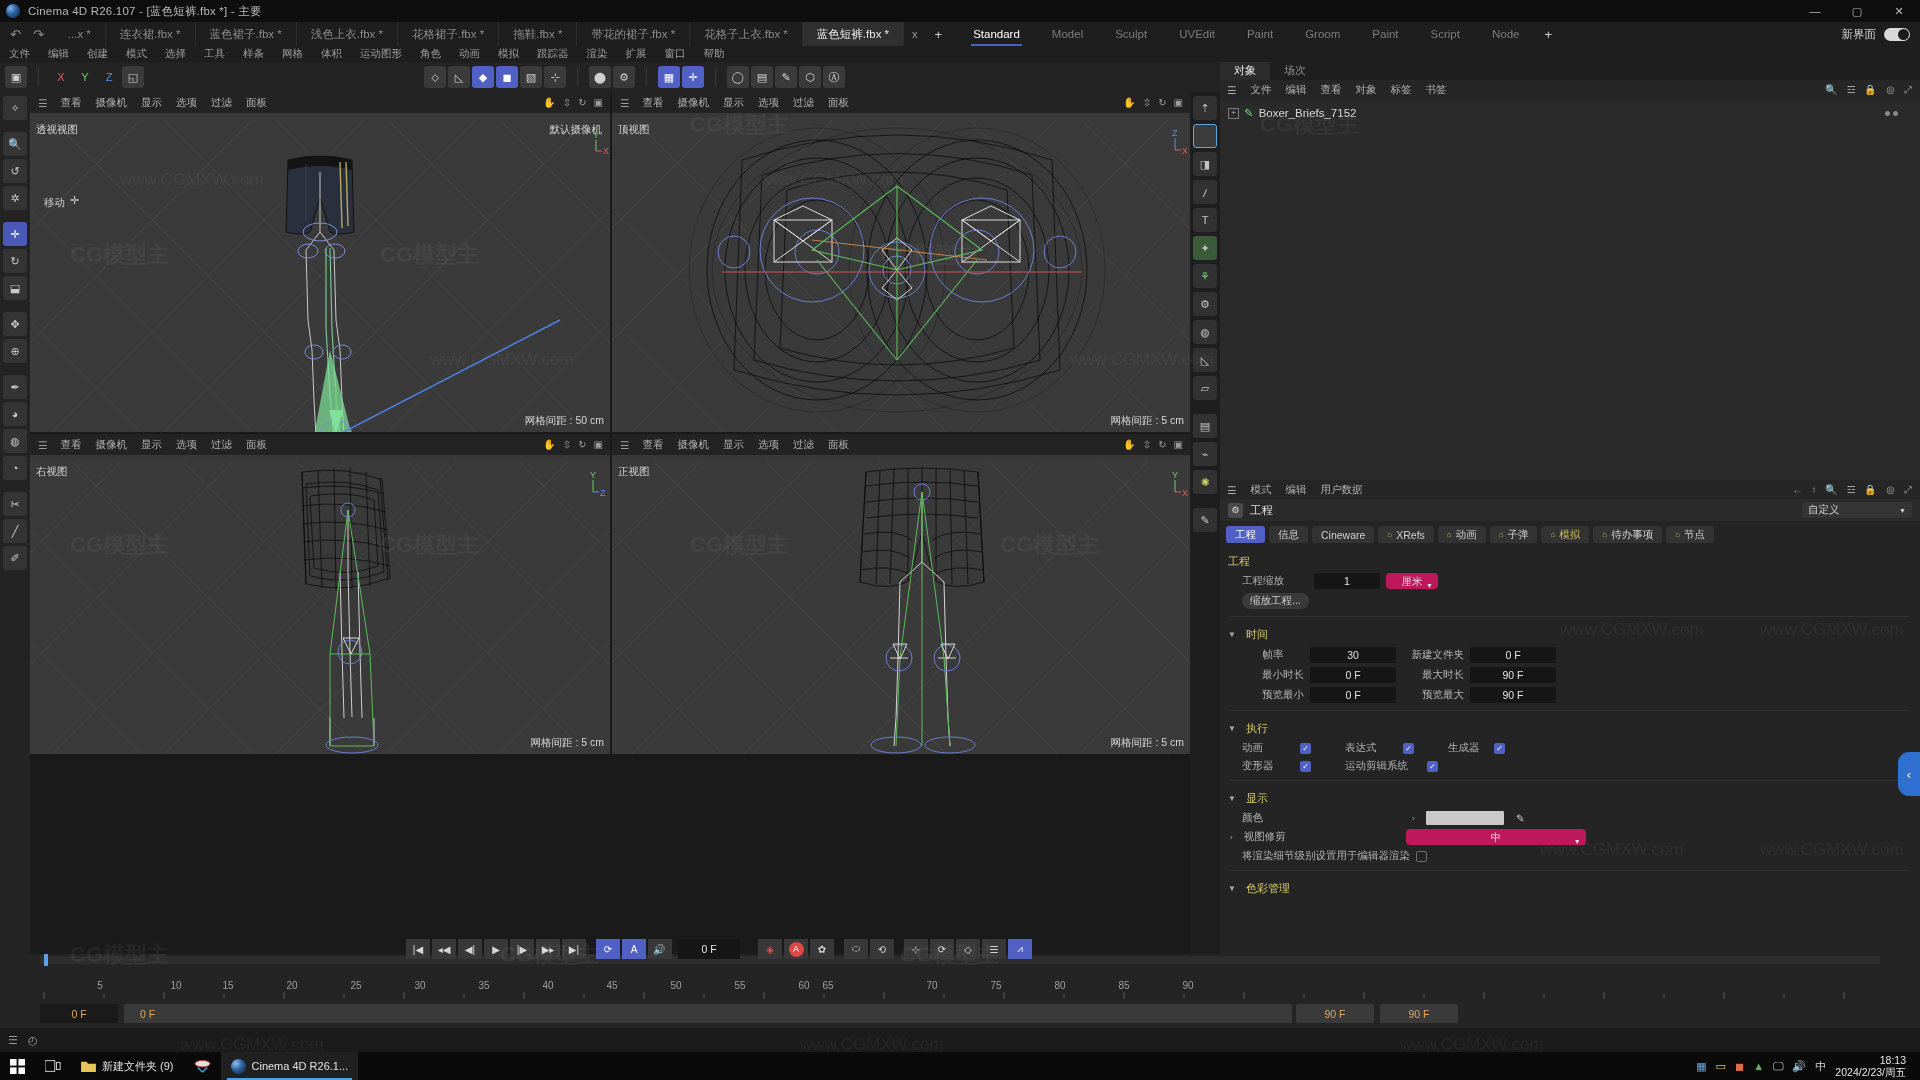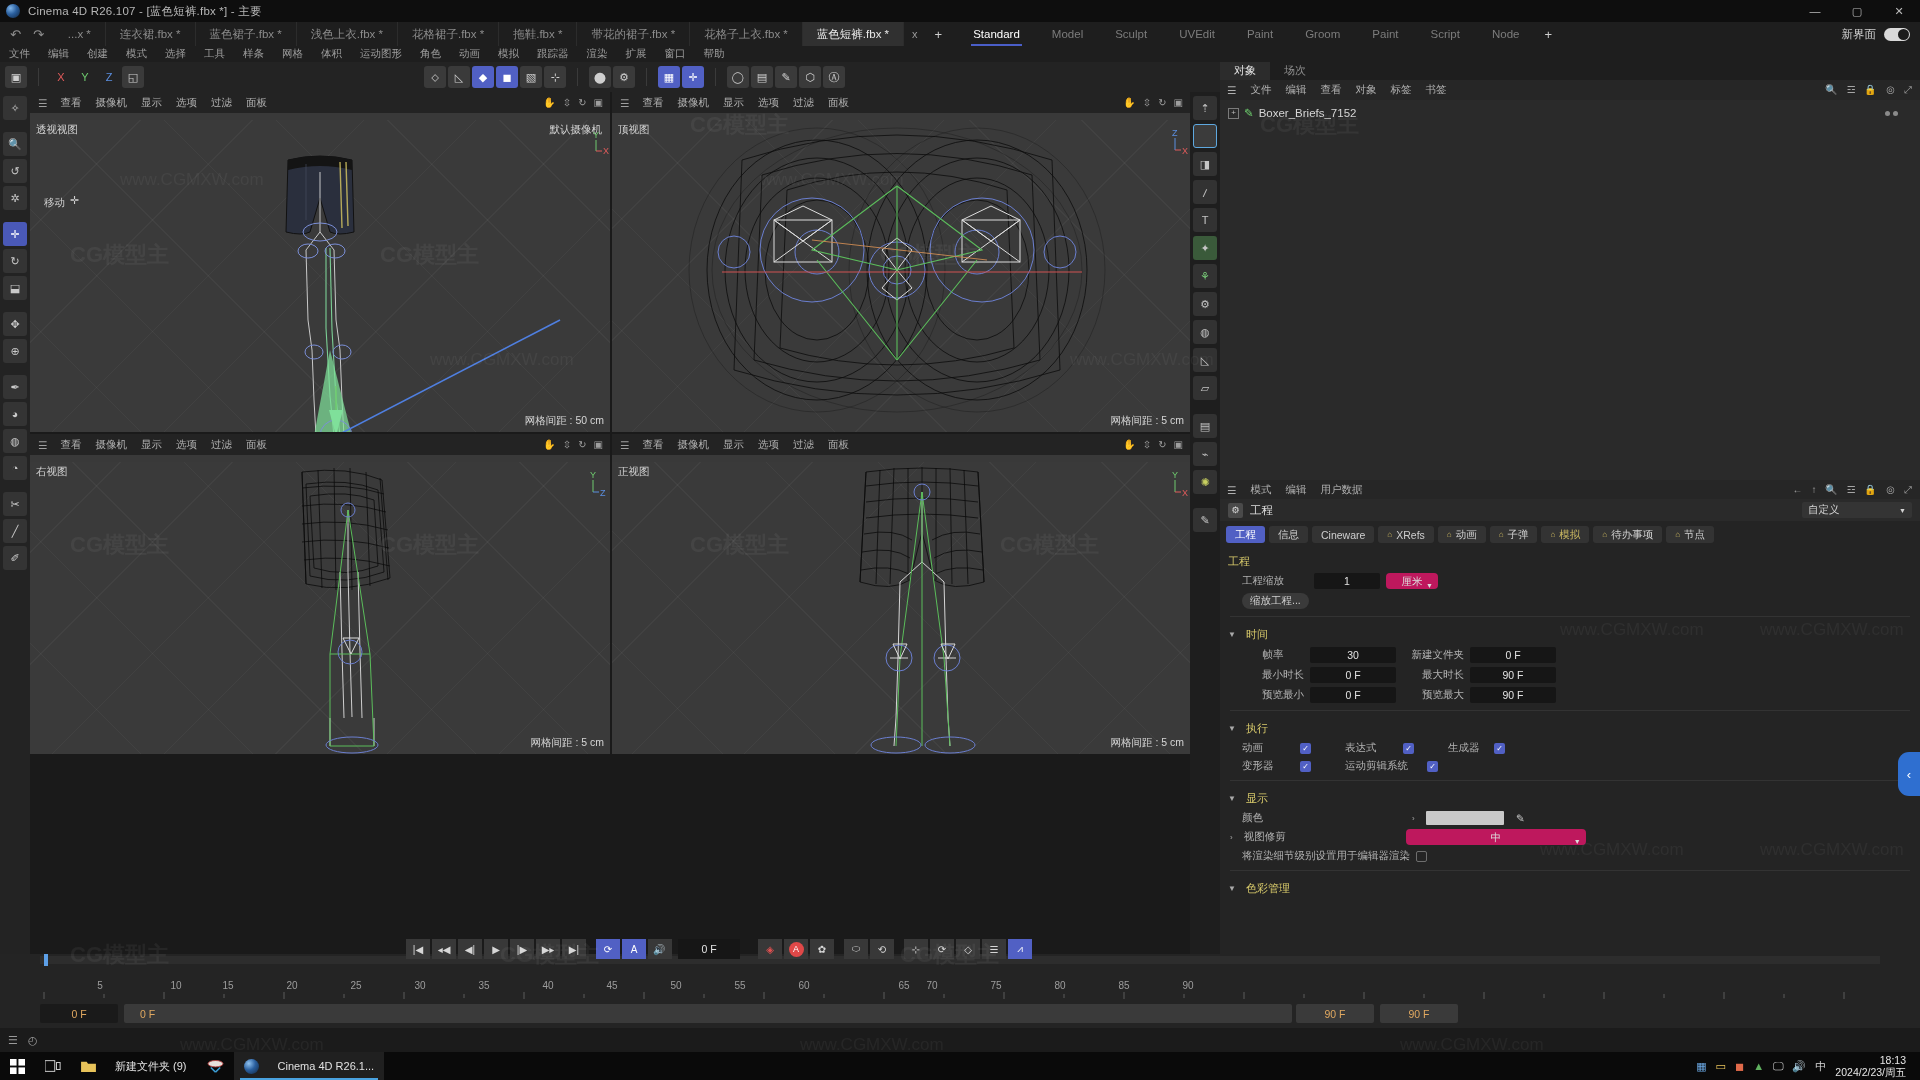--- a/index.html
+++ b/index.html
@@ -155,21 +155,21 @@
   .frame-fld { position:absolute; height:19px; background:#1a1a1a; display:flex;
     align-items:center; justify-content:center; font-size:10.5px; color:#e0a860; border-radius:2px;}
   .range-fld { position:absolute; height:19px; background:#3a3a3a; display:flex;
     align-items:center; font-size:10.5px; color:#e0a860; border-radius:2px; padding-left:16px;}
   .statusbar { position:absolute; left:0; top:1028px; width:1920px; height:24px; background:#1b1b1b;
     display:flex; align-items:center; gap:10px; padding-left:8px; color:#9a9a9a; font-size:11px;}
 
   
   .taskbar { position:absolute; left:0; top:1052px; width:1920px; height:28px; background:#0a0a0a;
     display:flex; align-items:center; }
-  .tk { display:flex; align-items:center; gap:19px; padding:0 10px; height:28px; font-size:11px;
+  .tk { display:flex; align-items:center; gap:6px; padding:0 10px; height:28px; font-size:11px;
     color:#e0e0e0; position:relative; }
   .tk.active { background:#202020; }
   .tk.active::after { content:""; position:absolute; left:6px; right:6px; bottom:0; height:2px; background:#4aa3e0; }
   .tray { margin-left:auto; display:flex; align-items:center; gap:9px; padding-right:8px; font-size:11px; color:#dcdcdc; }
   .clock { text-align:right; line-height:12px; font-size:10.5px; color:#e6e6e6; padding-right:6px; }
 
   
   .wm { position:absolute; color:rgba(255,255,255,.055); font-size:22px; font-weight:bold;
     pointer-events:none; white-space:nowrap; }
   .wm2 { position:absolute; color:rgba(255,255,255,.05); font-size:17px; pointer-events:none; }
@@ -782,21 +782,21 @@
       <span class="tick" style="left:188px">15</span>
       <span class="tick" style="left:252px">20</span>
       <span class="tick" style="left:316px">25</span>
       <span class="tick" style="left:380px">30</span>
       <span class="tick" style="left:444px">35</span>
       <span class="tick" style="left:508px">40</span>
       <span class="tick" style="left:572px">45</span>
       <span class="tick" style="left:636px">50</span>
       <span class="tick" style="left:700px">55</span>
       <span class="tick" style="left:764px">60</span>
-      <span class="tick" style="left:864px">65</span>
+      <span class="tick" style="left:788px">65</span>
       <span class="tick" style="left:892px">70</span>
       <span class="tick" style="left:956px">75</span>
       <span class="tick" style="left:1020px">80</span>
       <span class="tick" style="left:1084px">85</span>
       <span class="tick" style="left:1148px">90</span>
     </div>
   </div>
 
   <div class="transport">
     <div class="tp">|◀</div>

